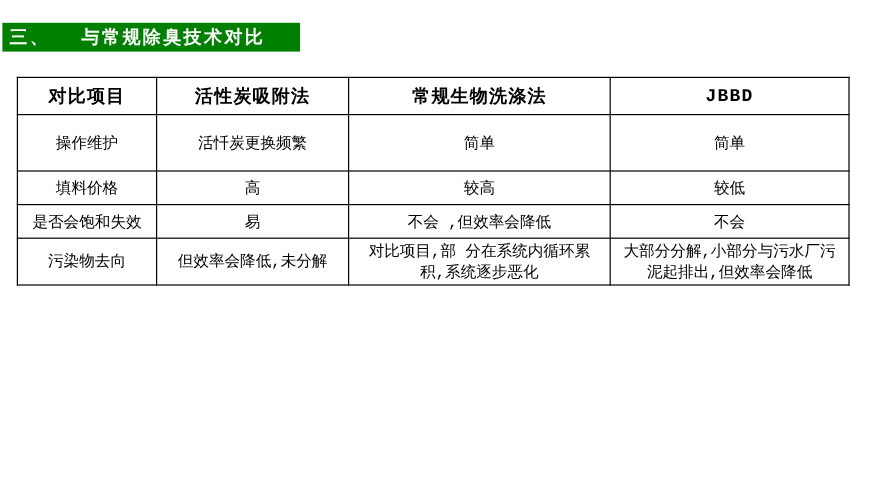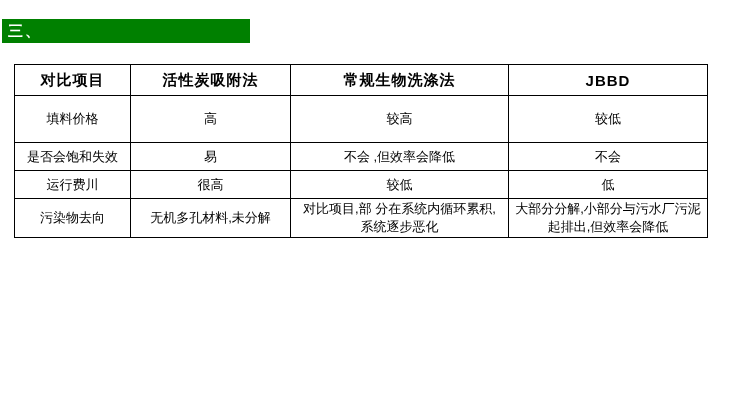--- a/index.html
+++ b/index.html
@@ -28,20 +28,21 @@
 
   .table-wrap {
     position: absolute;
     left: 14px; top: 64px;
   }
   table {
     border-collapse: collapse;
     table-layout: fixed;
     width: 693px;
     background: #ffffff;
+    font-family: Liberation Mono, monospace;
   }
   th, td {
     border: 1px solid #000000;
     text-align: center;
     vertical-align: middle;
     color: #000000;
     padding: 1px 6px;
     word-break: break-all;
   }
   thead tr { height: 31px; }
@@ -56,60 +57,61 @@
   col.c3 { width: 218px; }
   col.c4 { width: 199px; }
 </style>
 </head>
 <body>
 
 <div class="page">
 
   <div class="title-bar" style="background: rgb(0, 128, 0); color: rgb(255, 255, 255);">
     <span class="title-prefix">三、</span>
+    <span>与常规除臭技术对比</span>
   </div>
 
   <div class="table-wrap">
     <table>
       <colgroup>
         <col class="c1">
           <col class="c2">
           <col class="c3">
           <col class="c4">
       </colgroup>
       <thead>
         <tr>
             <th>对比项目</th>
             <th>活性炭吸附法</th>
             <th>常规生物洗涤法</th>
             <th>JBBD</th>
           </tr>
       </thead>
       <tbody>
           <tr>
+            <td>操作维护</td>
+            <td>活忏炭更换频繁</td>
+            <td>简单</td>
+            <td>简单</td>
+          </tr>
+          <tr>
             <td>填料价格</td>
             <td>高</td>
             <td>较高</td>
             <td>较低</td>
           </tr>
           <tr>
             <td>是否会饱和失效</td>
             <td>易</td>
             <td>不会 ,但效率会降低</td>
             <td>不会</td>
           </tr>
           <tr>
-            <td>运行费川</td>
-            <td>很高</td>
-            <td>较低</td>
-            <td>低</td>
-          </tr>
-          <tr>
             <td>污染物去向</td>
-            <td>无机多孔材料,未分解</td>
+            <td>但效率会降低,未分解</td>
             <td>对比项目,部 分在系统内循环累积,系统逐步恶化</td>
             <td>大部分分解,小部分与污水厂污泥起排出,但效率会降低</td>
           </tr>
         </tbody>
     </table>
   </div>
 
 </div>
 
 </body></html>

